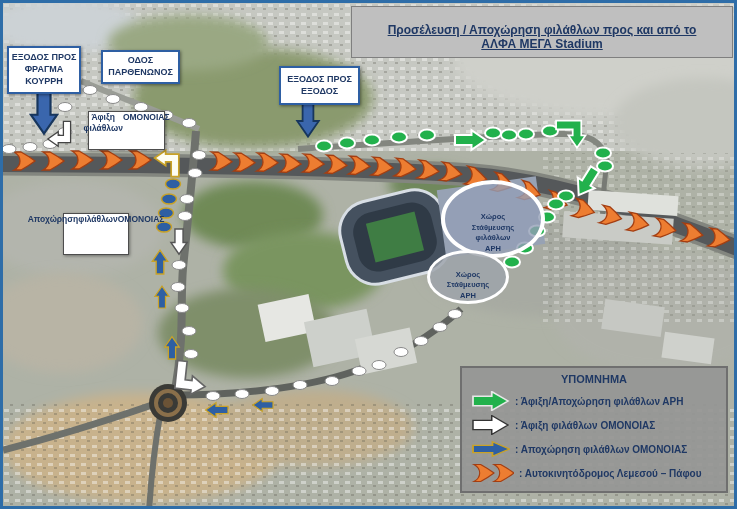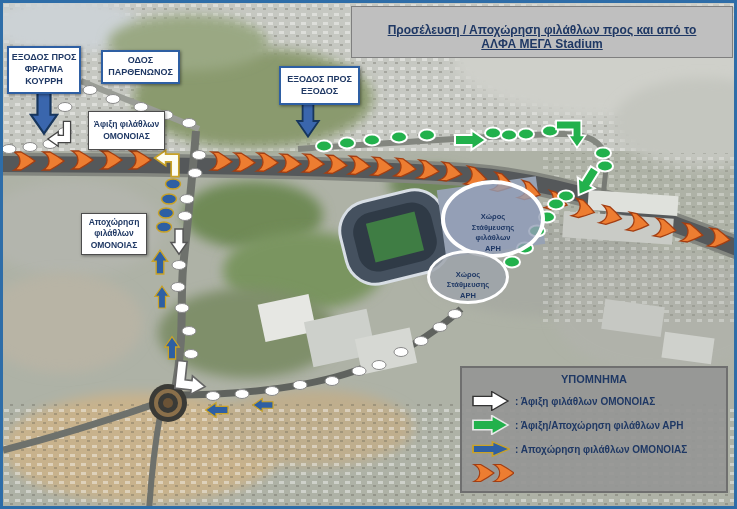--- a/index.html
+++ b/index.html
@@ -6,27 +6,27 @@
   .map{position:relative;width:737px;height:509px;border:3px solid #2E6DA8;overflow:hidden;
        background:#b8bcb2;font-family:"Liberation Sans",sans-serif;box-sizing:border-box;}
   svg.layer{position:absolute;left:0;top:0;}
   .bg{z-index:0;}
   #overlay{z-index:2;}
 
   .bluebox{position:absolute;z-index:3;background:#ffffff;border:2px solid #2E5FA3;color:#1F3864;
            font-weight:bold;text-align:center;display:flex;flex-direction:column;justify-content:center;
            line-height:1.3;font-size:9px;box-shadow:1px 1px 3px rgba(0,0,0,.45);}
   .whitebox{position:absolute;z-index:3;background:#ffffff;border:1px solid #4d4d4d;color:#1F3864;
-           font-weight:bold;text-align:center;display:flex;flex-direction:column;justify-content:center;
+           font-weight:bold;text-align:center;display:flex;flex-direction:row;justify-content:center;
            line-height:1.35;font-size:8.5px;box-shadow:1px 1px 3px rgba(0,0,0,.4);}
   .box-kourri{left:4px;top:43px;width:70px;height:44px;}
   .box-parthenonos{left:98px;top:47px;width:75px;height:30px;align-items:center;}
   .box-kolossi{left:276px;top:63px;width:77px;height:35px;}
   .box-omonia-arrival{left:85px;top:108px;width:75px;height:37px;}
-  .box-omonia-departure{left:78px;top:210px;width:64px;height:40px;}
+  .box-omonia-departure{left:60px;top:210px;width:64px;height:40px;}
 
   .titlebox{position:absolute;z-index:4;left:348px;top:3px;width:382px;height:52px;background:#BFBFBF;
             border:1.5px solid #7f7f7f;color:#1F3864;font-weight:bold;font-size:12px;text-align:center;
             display:flex;flex-direction:column;justify-content:space-evenly;padding:16px 4px;box-sizing:border-box;}
   .titlebox .line{text-decoration:underline;}
 
   .pellipse{position:absolute;z-index:3;border-radius:50%;display:flex;flex-direction:column;align-items:center;
             justify-content:flex-end;font-weight:bold;color:#1F3864;text-align:center;line-height:1.4;}
   .pe-big{left:438px;top:177px;width:96px;height:70px;background:rgba(147,159,182,0.8);
           border:4px solid #ffffff;font-size:7.5px;}
@@ -249,36 +249,37 @@
   <div class="pellipse pe-small">
     <span>Χώρος</span>
     <span>Στάθμευσης</span>
     <span>ΑΡΗ</span>
   </div>
 
   <div class="legend">
     <div class="legend-title">ΥΠΟΜΝΗΜΑ</div>
     <div class="legend-row">
       <svg width="40" height="20">
+        <use href="#sym-block" transform="translate(3,10) scale(1.25,1.05)" fill="#22B14C" stroke="#e8e8e8" stroke-width="1.4"></use>
+      </svg>
+      <span>: Άφιξη/Αποχώρηση φιλάθλων  ΑΡΗ</span>
+    </div>
+    <div class="legend-row">
+      <svg width="40" height="20">
         <use href="#sym-block" transform="translate(3,10) scale(1.25,1.05)" fill="#ffffff" stroke="#333333" stroke-width="1.2"></use>
       </svg>
       <span>: Άφιξη φιλάθλων ΟΜΟΝΟΙΑΣ</span>
-    </div>
-    <div class="legend-row">
-      <svg width="40" height="20">
-        <use href="#sym-block" transform="translate(3,10) scale(1.25,1.05)" fill="#22B14C" stroke="#e8e8e8" stroke-width="1.4"></use>
-      </svg>
-      <span>: Άφιξη/Αποχώρηση φιλάθλων  ΑΡΗ</span>
     </div>
     <div class="legend-row">
       <svg width="40" height="20">
         <use href="#sym-block" transform="translate(3,10) scale(1.3,0.8)" fill="#2E5FA3" stroke="#C9A227" stroke-width="1.4"></use>
       </svg>
       <span>: Αποχώρηση φιλάθλων ΟΜΟΝΟΙΑΣ</span>
     </div>
     <div class="legend-row">
       <svg width="44" height="20">
         <use href="#sym-chev" transform="translate(4,10) scale(0.95)" fill="#ED7D31" stroke="#A33E12" stroke-width="1.2"></use>
         <use href="#sym-chev" transform="translate(24,10) scale(0.95)" fill="#ED7D31" stroke="#A33E12" stroke-width="1.2"></use>
       </svg>
+      <span>: Αυτοκινητόδρομος Λεμεσού – Πάφου</span>
     </div>
   </div>
 </div>
 
 </body></html>

